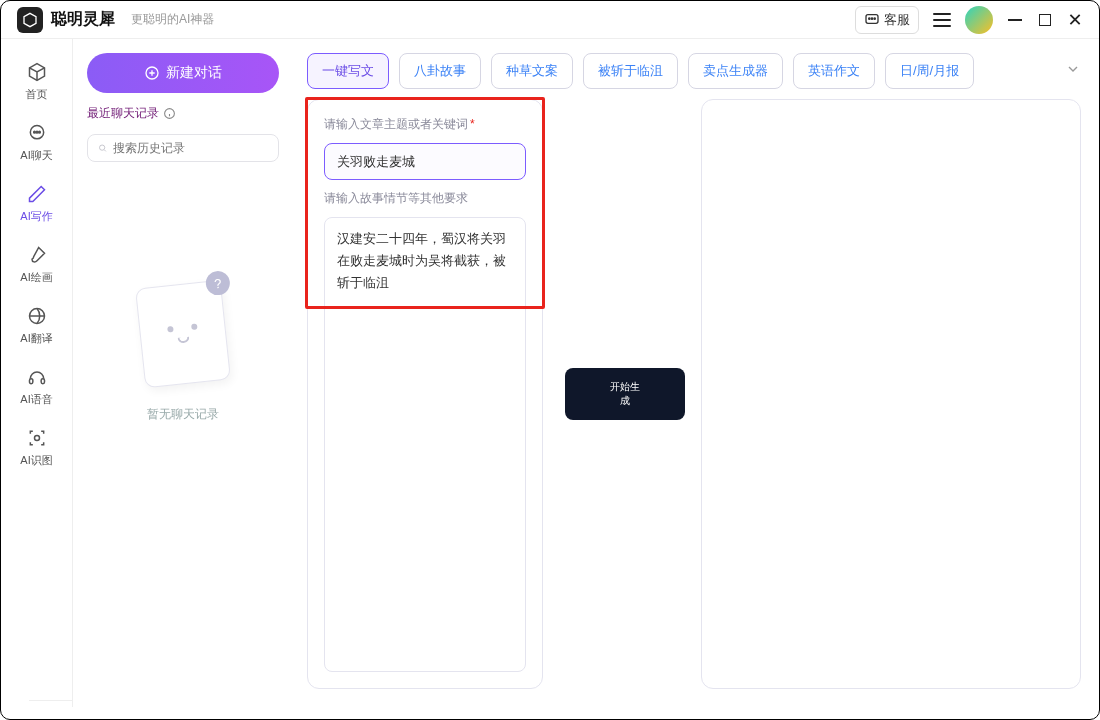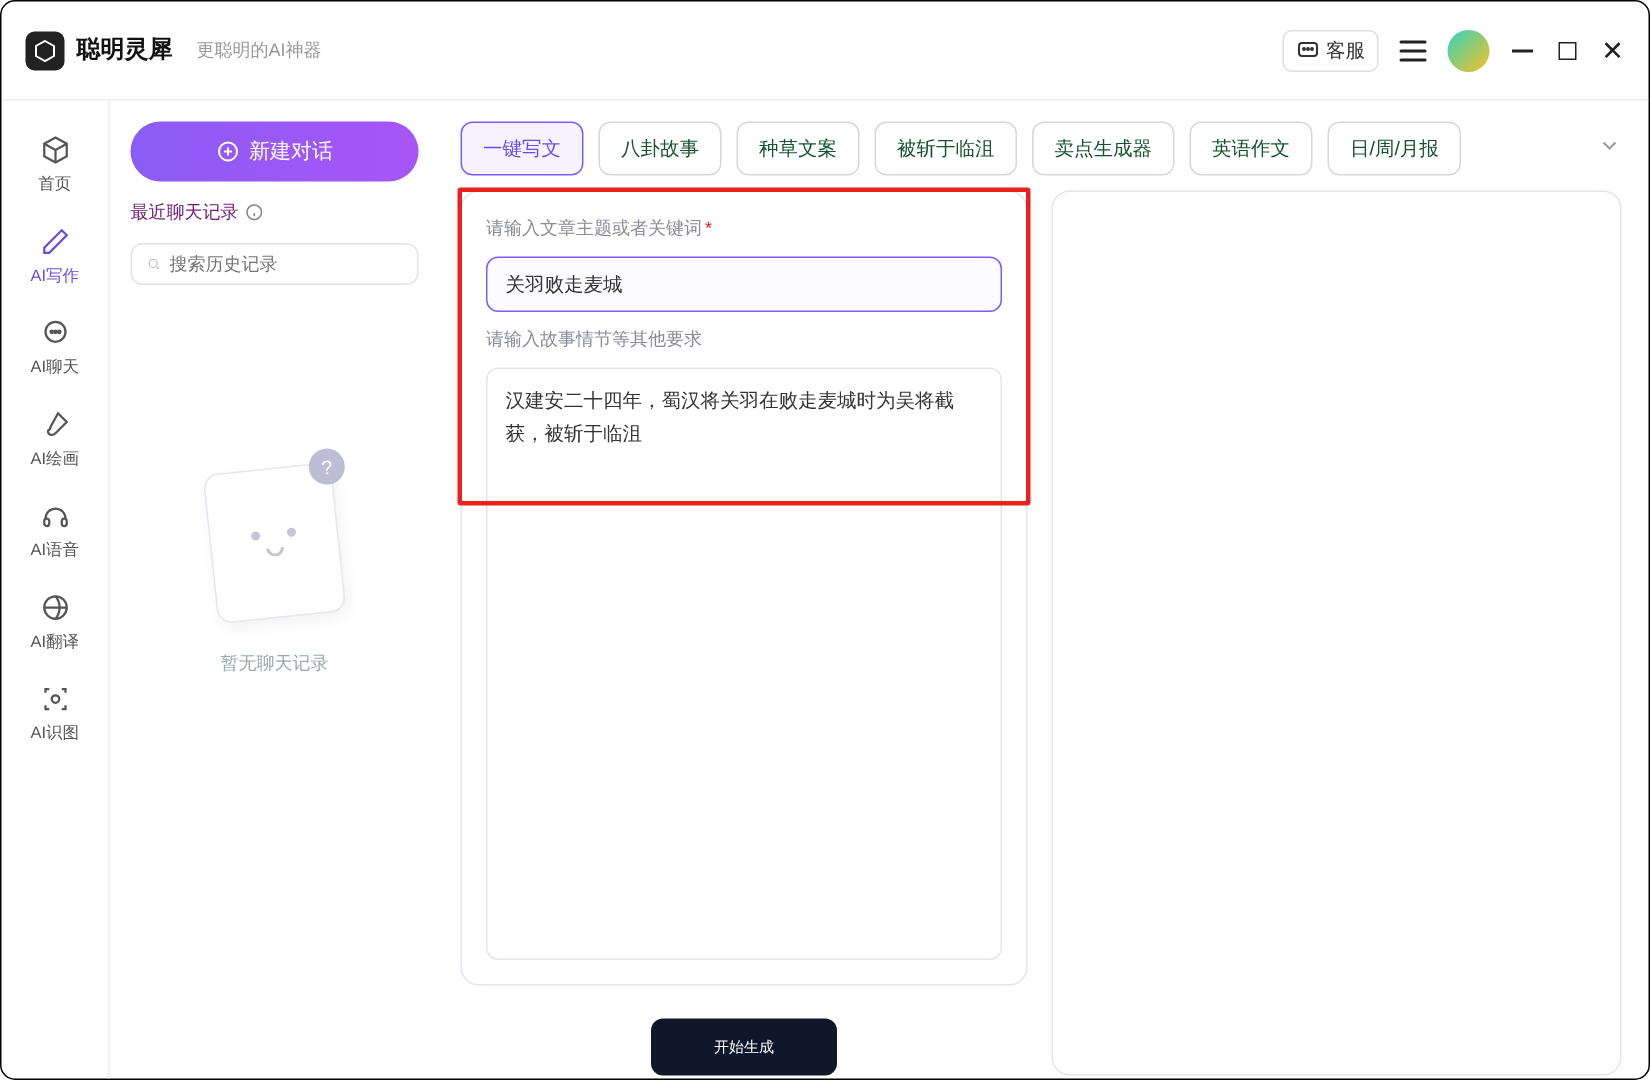--- a/index.html
+++ b/index.html
@@ -1,17 +1,17 @@
 <!DOCTYPE html>
 <html><head>
 <meta charset="utf-8">
 <style>
 *{margin:0;padding:0;box-sizing:border-box;font-family:"PingFang SC","Microsoft YaHei",sans-serif}
 body{background:#fff;width:1100px;height:720px;overflow:hidden;border:1px solid #000;border-radius:10px}
-.titlebar{height:66px;display:flex;padding:0 16px;border-bottom:1px solid #eee}
+.titlebar{height:38px;display:flex;padding:0 16px;border-bottom:1px solid #eee}
 .logo-box{display:flex;align-items:center;gap:8px}
 .logo-icon{width:26px;height:26px;border-radius:6px;background:#222;display:flex;align-items:center;justify-content:center}
 .app-title{font-size:16px;font-weight:700;color:#111}
 .app-sub{font-size:12px;color:#999;margin-left:8px}
 .title-spacer{flex:1}
 .title-right{display:flex;align-items:center;gap:14px}
 .kefu{display:flex;align-items:center;gap:4px;border:1px solid #ddd;border-radius:6px;padding:4px 8px;font-size:13px;color:#333}
 .ham{display:flex;flex-direction:column;gap:4px}
 .ham span{width:18px;height:2px;background:#222;border-radius:1px}
 .avatar{width:28px;height:28px;border-radius:50%;background:linear-gradient(135deg,#2dd4bf,#fbbf24)}
@@ -34,33 +34,33 @@
 .search-wrap input{border:none;outline:none;font-size:12px;flex:1;color:#333;background:transparent}
 .empty-wrap{flex:1;display:flex;flex-direction:column;align-items:center;justify-content:flex-start;padding-top:110px;color:#9aa}
 .empty-card{width:86px;height:100px;background:#fff;border:1px solid #e5e5ef;border-radius:10px;transform:rotate(-6deg);display:flex;flex-direction:column;align-items:center;justify-content:center;position:relative;box-shadow:2px 4px 10px rgba(0,0,0,.05)}
 .empty-card .eye{width:6px;height:6px;background:#c5c5d5;border-radius:50%}
 .empty-card .eyes{display:flex;gap:18px;margin-bottom:6px}
 .empty-card .mouth{width:12px;height:6px;border:2px solid #c5c5d5;border-top:none;border-radius:0 0 12px 12px}
 .empty-q{position:absolute;top:-10px;right:-10px;width:24px;height:24px;border-radius:50%;background:#bdbdd6;color:#fff;display:flex;align-items:center;justify-content:center;font-size:13px}
 .empty-text{font-size:12px;color:#9aa;margin-top:22px}
 .main{flex:1;display:flex;flex-direction:column;padding:14px 18px 18px 14px;gap:10px}
 .chip-row{display:flex;align-items:center;gap:10px}
-.chip{border:1px solid #d6d6e3;background:#fff;color:#14532d;border-radius:8px;padding:8px 14px;font-size:13px;cursor:pointer}
+.chip{border:1px solid #d6d6e3;background:#fff;color:#3b82f6;border-radius:8px;padding:8px 14px;font-size:13px;cursor:pointer}
 .chip.active{border:1.5px solid #7c5cff;color:#6b4de6;background:#f6f3ff}
 .chip-more{margin-left:auto;color:#999;cursor:pointer}
 .form-row{display:flex;gap:16px;flex:1;min-height:0}
 .form-card{flex:1;border:1.5px solid #e4e4ef;border-radius:12px;padding:16px;display:flex;flex-direction:column;gap:10px;min-height:0;position:relative}
 .highlight-box{position:absolute;top:-3px;left:-3px;right:-3px;height:212px;border:3px solid #e9231c;pointer-events:none;border-radius:2px}
 .field-label{font-size:12px;color:#8a8a9a}
 .req{color:#e9231c;margin-left:2px}
 .inp{border:1.5px solid #7c5cff;border-radius:8px;padding:10px 12px;font-size:13px;color:#333;outline:none;background:#fcfbff}
 .ta{border:1px solid #e4e4ef;border-radius:8px;padding:10px 12px;font-size:13px;color:#333;outline:none;resize:none;flex:1;line-height:1.7}
 .result-card{flex:1;border:1.5px solid #e4e4ef;border-radius:12px;background:#fff}
 .gen-btn{align-self:center;background:#0f172a;color:#fff;border:none;border-radius:8px;padding:12px 42px;font-size:10px;cursor:pointer}
-.form-left{display:flex;flex-direction:column;gap:22px;flex:1;min-height:0}
+.form-left{display:flex;flex-direction:row;gap:22px;flex:1;min-height:0}
 </style>
 </head>
 <body>
 
 <div class="titlebar">
   <div class="logo-box">
     <div class="logo-icon">
       <svg width="16" height="16" viewBox="0 0 24 24" fill="none" stroke="#fff" stroke-width="2">
           <polygon points="12,2 21,7 21,17 12,22 3,17 3,7"></polygon>
         </svg>
@@ -101,65 +101,65 @@
   <div class="sidebar">
     <div class="nav-item">
       <div class="nav-icon">
           <svg width="20" height="20" viewBox="0 0 24 24" fill="none" stroke="#555" stroke-width="1.8">
             <polygon points="12,2 21,7 21,17 12,22 3,17 3,7"></polygon>
             <path d="M3 7l9 5 9-5M12 12v10"></path>
           </svg>
         </div>
       <span class="nav-label">首页</span>
     </div>
-    <div class="nav-item active">
-      <div class="nav-icon">
-          <svg width="20" height="20" viewBox="0 0 24 24" fill="none" stroke="#6b4de6" stroke-width="1.8">
-            <path d="M17 3l4 4L7 21H3v-4L17 3z"></path>
-          </svg>
-        </div>
-      <span class="nav-label">AI写作</span>
-    </div>
     <div class="nav-item">
       <div class="nav-icon">
           <svg width="20" height="20" viewBox="0 0 24 24" fill="none" stroke="#555" stroke-width="1.8">
             <circle cx="12" cy="11" r="8"></circle>
             <circle cx="9" cy="11" r="1" fill="#555"></circle>
             <circle cx="12" cy="11" r="1" fill="#555"></circle>
             <circle cx="15" cy="11" r="1" fill="#555"></circle>
           </svg>
         </div>
       <span class="nav-label">AI聊天</span>
     </div>
+    <div class="nav-item active">
+      <div class="nav-icon">
+          <svg width="20" height="20" viewBox="0 0 24 24" fill="none" stroke="#6b4de6" stroke-width="1.8">
+            <path d="M17 3l4 4L7 21H3v-4L17 3z"></path>
+          </svg>
+        </div>
+      <span class="nav-label">AI写作</span>
+    </div>
     <div class="nav-item">
       <div class="nav-icon">
           <svg width="20" height="20" viewBox="0 0 24 24" fill="none" stroke="#555" stroke-width="1.8">
             <path d="M14 3l7 7-9 9c-2 2-6 2-6-2 0 0 2-1 2-3l6-11z"></path>
           </svg>
         </div>
       <span class="nav-label">AI绘画</span>
+    </div>
+    <div class="nav-item">
+      <div class="nav-icon">
+          <svg width="20" height="20" viewBox="0 0 24 24" fill="none" stroke="#555" stroke-width="1.8">
+            <circle cx="12" cy="12" r="9"></circle>
+            <path d="M12 3a14 14 0 010 18M3 12h18"></path>
+          </svg>
+        </div>
+      <span class="nav-label">AI翻译</span>
     </div>
     <div class="nav-item">
       <div class="nav-icon">
           <svg width="20" height="20" viewBox="0 0 24 24" fill="none" stroke="#555" stroke-width="1.8">
             <path d="M4 14a8 8 0 1116 0"></path>
             <rect x="3" y="14" width="4" height="6" rx="2"></rect>
             <rect x="17" y="14" width="4" height="6" rx="2"></rect>
           </svg>
         </div>
       <span class="nav-label">AI语音</span>
-    </div>
-    <div class="nav-item">
-      <div class="nav-icon">
-          <svg width="20" height="20" viewBox="0 0 24 24" fill="none" stroke="#555" stroke-width="1.8">
-            <circle cx="12" cy="12" r="9"></circle>
-            <path d="M12 3a14 14 0 010 18M3 12h18"></path>
-          </svg>
-        </div>
-      <span class="nav-label">AI翻译</span>
     </div>
     <div class="nav-item">
       <div class="nav-icon">
           <svg width="20" height="20" viewBox="0 0 24 24" fill="none" stroke="#555" stroke-width="1.8">
             <path d="M4 7V4h3M20 7V4h-3M4 17v3h3M20 17v3h-3"></path>
             <circle cx="12" cy="12" r="3"></circle>
           </svg>
         </div>
       <span class="nav-label">AI识图</span>
     </div>

